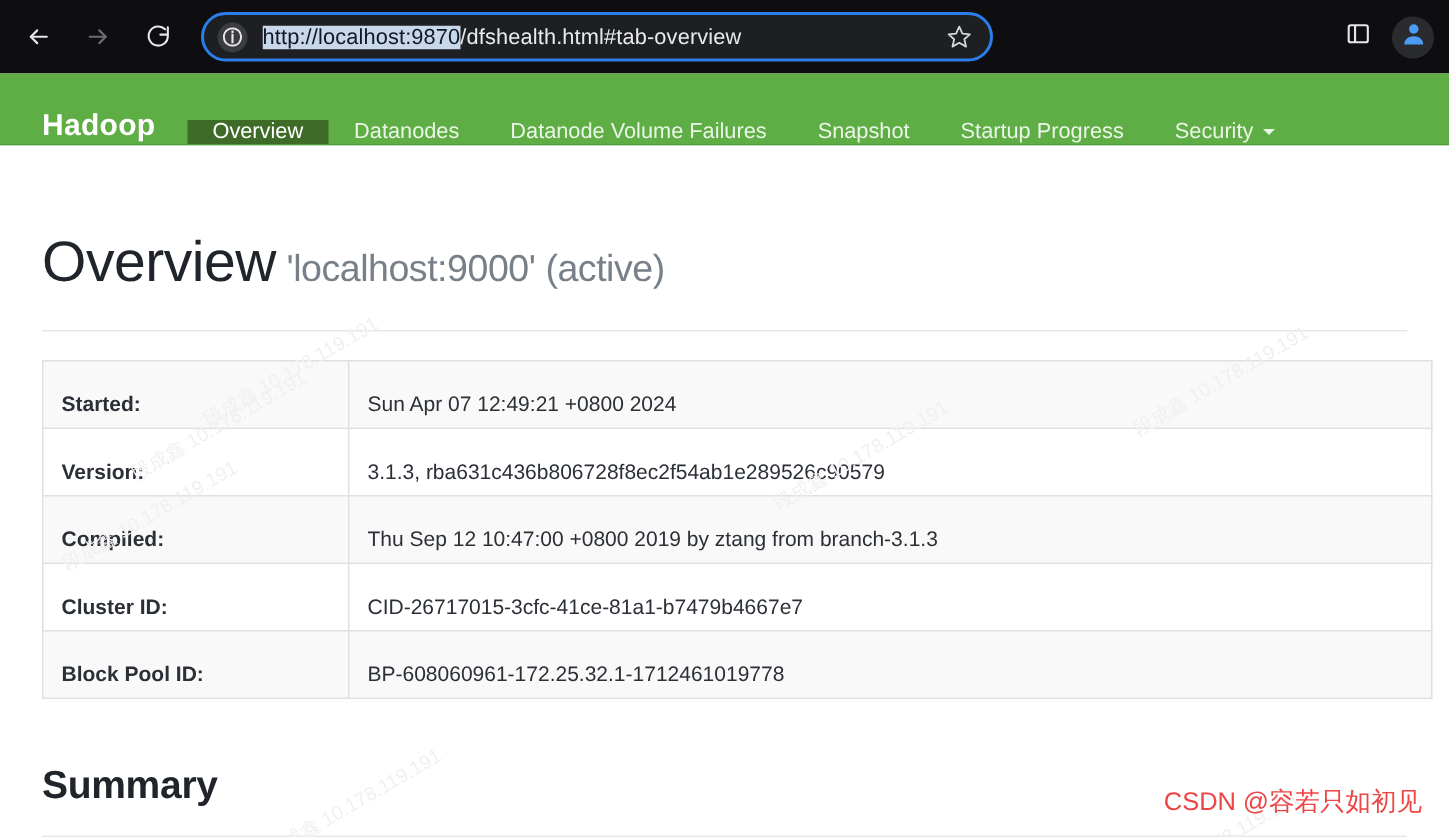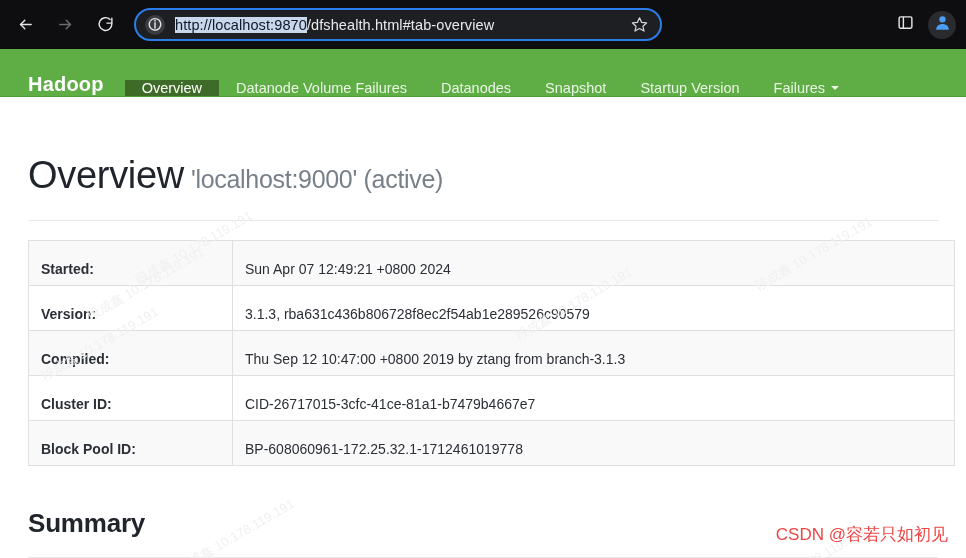--- a/index.html
+++ b/index.html
@@ -312,33 +312,33 @@
   </div>
 </div>
 
 <div class="hadoop-nav">
   <div class="nav-brand">Hadoop</div>
 
   <div class="nav-item active">
     <span>Overview</span>
   </div>
   <div class="nav-item">
+    <span>Datanodes</span>
+  </div>
+  <div class="nav-item">
     <span>Datanode Volume Failures</span>
   </div>
   <div class="nav-item">
-    <span>Datanodes</span>
-  </div>
-  <div class="nav-item">
     <span>Snapshot</span>
   </div>
   <div class="nav-item">
-    <span>Startup Version</span>
-  </div>
-  <div class="nav-item">
-    <span>Failures</span>
+    <span>Startup Progress</span>
+  </div>
+  <div class="nav-item">
+    <span>Security</span>
     <span class="caret"></span>
   </div>
 </div>
 
 <div class="page">
 
   <div class="wm wm-1">段成鑫 10.178.119.191</div>
   <div class="wm wm-2">段成鑫 10.178.119.191</div>
   <div class="wm wm-3">段成鑫 10.178.119.191</div>
   <div class="wm wm-4">段成鑫 10.178.119.191</div>

